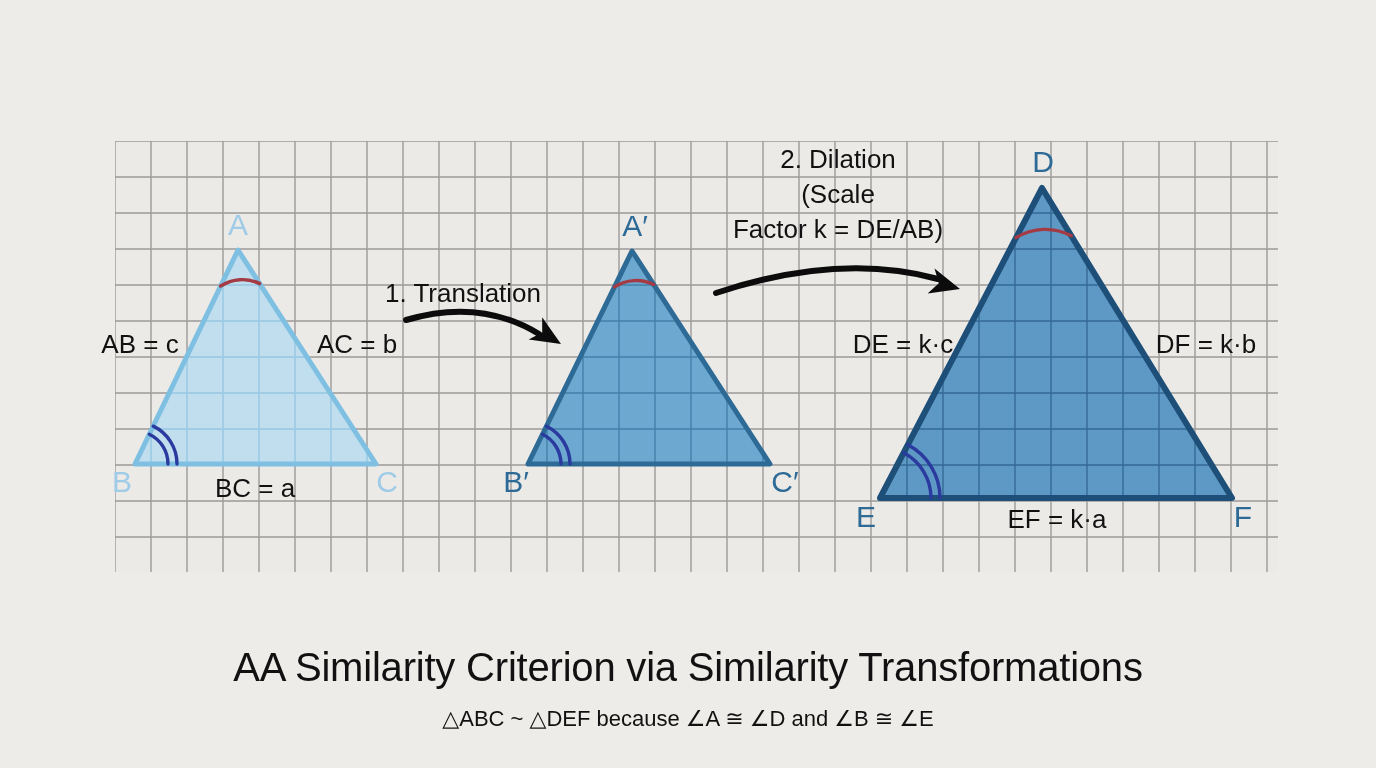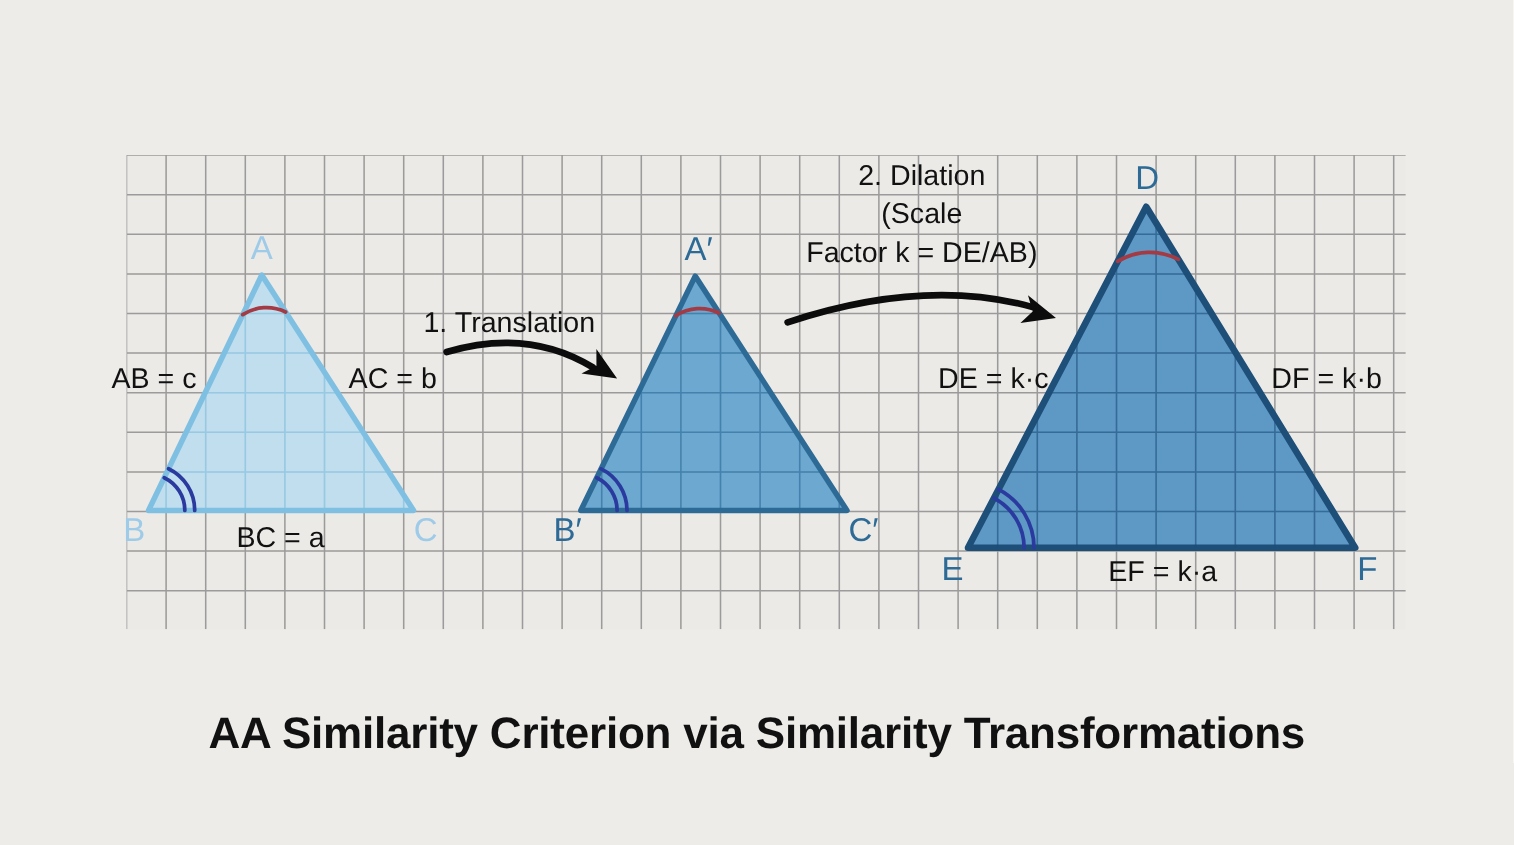--- a/index.html
+++ b/index.html
@@ -24,21 +24,21 @@
   .cap {
     position: absolute;
     left: 0;
     width: 1376px;
     text-align: center;
     color: #111111;
   }
   #title {
     top: 645px;
     font-size: 40px;
-    font-weight: bold;
+    font-weight: normal;
     letter-spacing: -0.2px;
   }
   #subtitle {
     top: 706px;
     font-size: 22px;
     font-weight: normal;
   }
 </style>
 </head>
 <body>
@@ -313,13 +313,14 @@
         <text x="1206" y="353" font-size="26" fill="#111111" font-family="&quot;Liberation Sans&quot;, sans-serif" font-weight="normal" text-anchor="middle">DF = k·b</text>
         <text x="1057" y="528" font-size="26" fill="#111111" font-family="&quot;Liberation Sans&quot;, sans-serif" font-weight="normal" text-anchor="middle">EF = k·a</text>
         <text x="463" y="302" font-size="26" fill="#111111" font-family="&quot;Liberation Sans&quot;, sans-serif" font-weight="normal" text-anchor="middle">1. Translation</text>
         <text x="838" y="168" font-size="26" fill="#111111" font-family="&quot;Liberation Sans&quot;, sans-serif" font-weight="normal" text-anchor="middle">2. Dilation</text>
         <text x="838" y="203" font-size="26" fill="#111111" font-family="&quot;Liberation Sans&quot;, sans-serif" font-weight="normal" text-anchor="middle">(Scale</text>
         <text x="838" y="238" font-size="26" fill="#111111" font-family="&quot;Liberation Sans&quot;, sans-serif" font-weight="normal" text-anchor="middle">Factor k = DE/AB)</text>
       </g>
     </svg>
 
   <div class="cap" id="title">AA Similarity Criterion via Similarity Transformations</div>
+  <div class="cap" id="subtitle">△ABC ~ △DEF because ∠A ≅ ∠D and ∠B ≅ ∠E</div>
 </div>
 
 </body></html>

